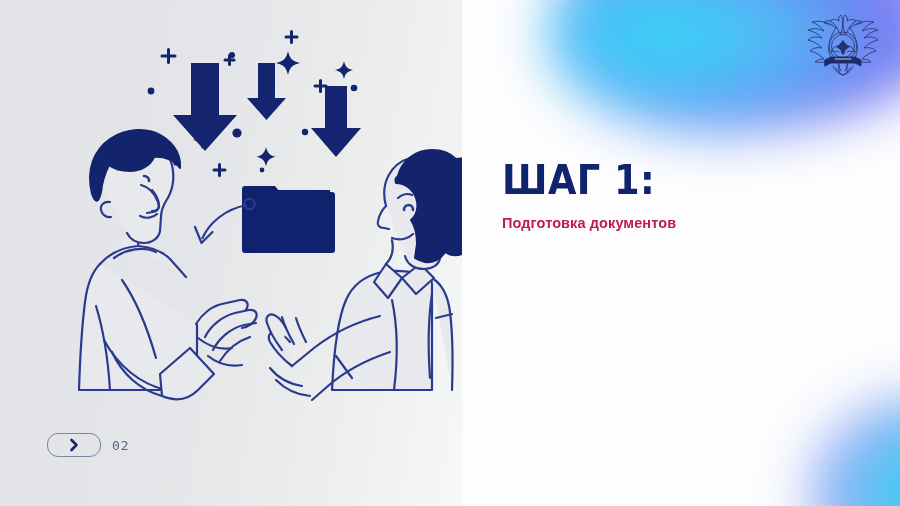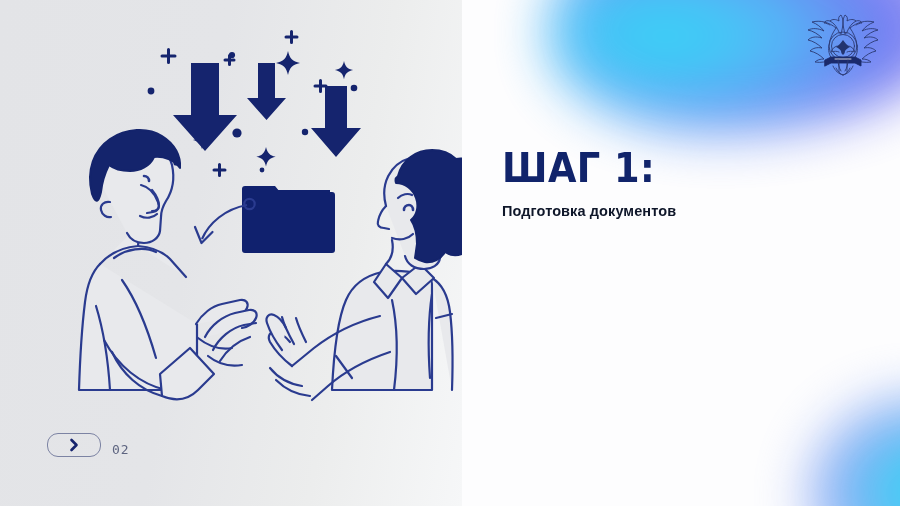--- a/index.html
+++ b/index.html
@@ -36,44 +36,44 @@
 
   
   .left-panel{
     position:absolute;left:0;top:0;width:462px;height:506px;
     background:linear-gradient(100deg,#e3e4e7 0%,#e4e5e8 42%,#eceded 72%,#f6f7f8 100%);
   }
   .illustration{position:absolute;left:0;top:0;width:462px;height:506px;}
 
   
   .page-badge{
-    position:absolute;left:47px;top:433px;display:flex;align-items:flex-end;gap:11px;
+    position:absolute;left:47px;top:433px;display:flex;align-items:center;gap:11px;
   }
   .pill{
     width:52px;height:22px;border:1.4px solid #7c83a3;border-radius:11px;
     display:flex;align-items:center;justify-content:center;background:transparent;
   }
   .pill svg{display:block;}
   .page-num{
     font-size:13px;letter-spacing:1px;color:#5d6480;
     font-family:"DejaVu Sans Mono","Liberation Mono",monospace;
   }
 
   
   .content{
-    position:absolute;left:502px;top:148px;width:352px;
+    position:absolute;left:502px;top:160px;width:352px;
   }
   .title{
     margin:0;font-size:40px;line-height:1.02;font-weight:bold;
     letter-spacing:.5px;color:#11246b;
     font-family:"DejaVu Sans","Liberation Sans",sans-serif;
     transform:scaleX(.92);transform-origin:left center;
   }
   .subtitle{
-    margin:14px 0 0 0;font-size:14.5px;font-weight:bold;color:#0f172a;
+    margin:14px 0 0 0;font-size:14.5px;font-weight:bold;color:#be185d;
     letter-spacing:.1px;
   }
   .body-text{
     margin:20px 0 0 0;font-size:15.5px;line-height:1.52;color:#2f3d80;
     letter-spacing:.05px;
   }
 
   
   .emblem{position:absolute;left:805px;top:10px;width:76px;height:72px;}
 </style>

